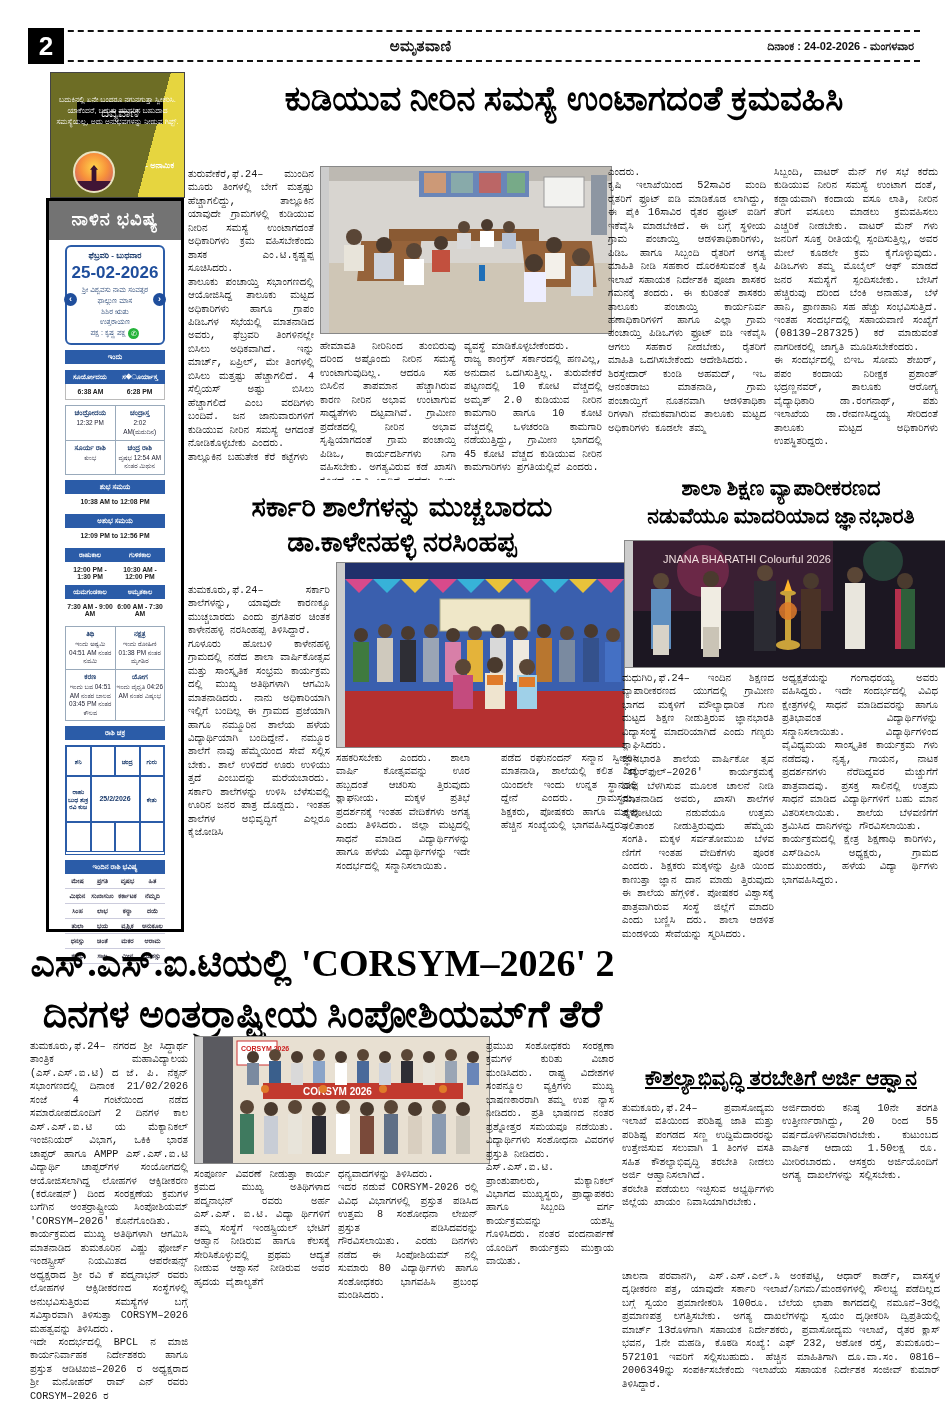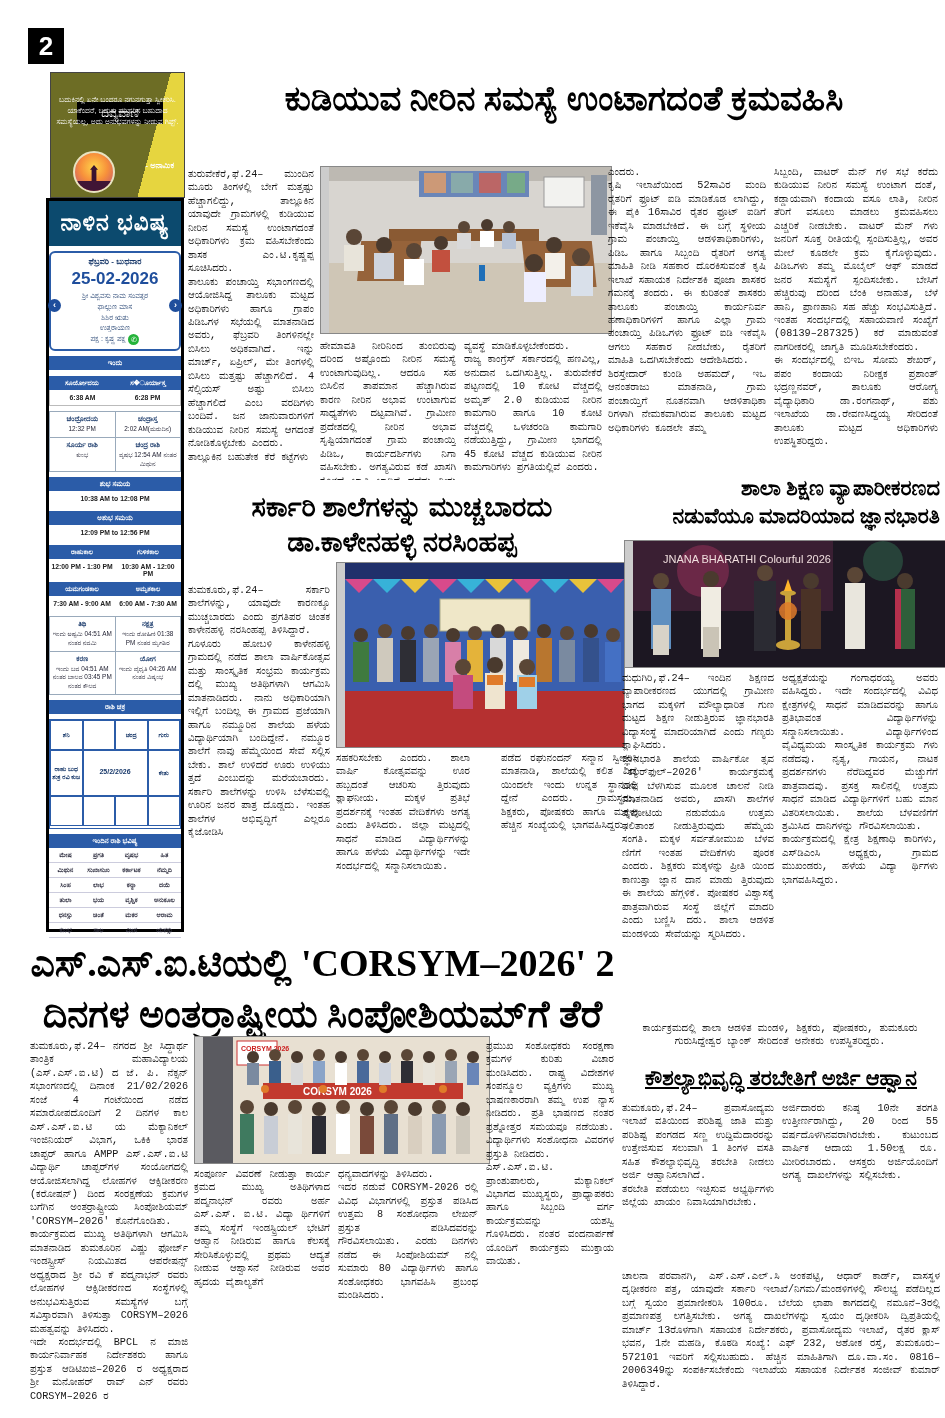--- a/index.html
+++ b/index.html
@@ -19,22 +19,22 @@
   #quote .lbl{position:absolute;left:26px;top:-4px;width:86px;height:22px;background:#000;color:#fff;
          font-size:12px;font-weight:normal;display:flex;align-items:center;justify-content:center;margin-top:33px;}
   #quote .txt{position:absolute;left:4px;top:22px;width:125px;color:#fff;font-size:7.5px;line-height:1.45;text-align:center;}
   #quote .auth{position:absolute;right:10px;bottom:26px;color:#fff;font-size:8px;font-weight:bold;margin-top:39px;}
   #suncircle{position:absolute;left:22px;bottom:4px;width:38px;height:38px;border-radius:50%;
          background:radial-gradient(circle at 50% 38%,#ffd54a 0%,#f7903b 45%,#b8477c 100%);border:2px solid #e8e3c0;overflow:hidden;}
   #suncircle .fig{position:absolute;left:15px;top:12px;width:8px;height:16px;background:#3a1430;clip-path:polygon(50% 0,100% 30%,80% 30%,80% 100%,20% 100%,20% 30%,0 30%);}
   #suncircle .ground{position:absolute;left:0;bottom:0;width:100%;height:10px;background:#401535;}
   
   #alwrap{left:46px;top:198px;width:138px;height:734px;border:3px solid #000;background:#fff;box-sizing:border-box;}
-  #altitle{background:#0c4a6e;color:#fff;font-size:23px;font-weight:bold;text-align:center;padding:8px 0 10px 0;letter-spacing:1px;}
-  #albody{padding:5px 0;}
+  #altitle{background:#737373;color:#fff;font-size:18px;font-weight:bold;text-align:center;padding:8px 0 10px 0;letter-spacing:1px;}
+  #albody{padding:5px 16px;}
   .bbar{background:#2b5ca8;color:#fff;text-align:center;font-size:7px;font-weight:bold;padding:3px 0;margin-top:5px;}
   .bbar2{display:flex;margin-top:5px;}
   .bbar2 div{flex:1;background:#2b5ca8;color:#fff;text-align:center;font-size:6.6px;font-weight:bold;padding:3px 1px;}
   .valrow{display:flex;border:1px solid #bbb;border-top:none;}
   .valrow div{flex:1;text-align:center;font-size:6.8px;font-weight:bold;color:#222;padding:4px 1px;}
   #datecard{border:2px solid #2b5ca8;border-radius:6px;text-align:center;padding:4px 2px;position:relative;}
   #datecard .d1{font-size:8px;font-weight:bold;color:#1a3a6b;}
   #datecard .d2{font-size:17px;font-weight:bold;color:#1f4e9c;margin:2px 0;}
   #datecard .d3{font-size:7.2px;font-weight:normal;color:#1a3a6b;line-height:1.5;}
   .navarr{position:absolute;top:46px;width:13px;height:13px;border-radius:50%;background:#1f4e9c;color:#fff;
@@ -57,20 +57,25 @@
   .hl{position:absolute;text-align:center;font-weight:800;color:#000;font-family:"Liberation Serif","DejaVu Serif",serif;}
   
   .col{position:absolute;font-size:10.2px;line-height:1.32;text-align:justify;white-space:pre-line;color:#151515;overflow:hidden;font-family:Liberation Mono, monospace;}
   .photo{position:absolute;border:1px solid #888;overflow:hidden;background:#ccc;padding-left:8px;}
 </style>
 </head>
 <body>
 
 <div id="page">
 
+  <div class="abs" id="topband">
+    <span style="width:40px"></span>
+    <span class="masthead">ಅಮೃತವಾಣಿ</span>
+    <span class="dateline">ದಿನಾಂಕ : 24-02-2026 - ಮಂಗಳವಾರ</span>
+  </div>
   <div class="abs" id="pagenum">2</div>
 
   <div class="abs" id="quote">
     <div class="lbl">ದಿವ್ಯವಾಣಿ</div>
     <div class="txt">ಬದುಕಿನಲ್ಲಿ ಏನೇ ಬಂದರೂ ನಗುನಗುತ್ತಾ ಸ್ವೀಕರಿಸಿ. ಯಾಕೆಂದರೆ, ಬದುಕು ಪರಿಹರಿಸ ಬಹುದಾದ ಸಮಸ್ಯೆಯಲ್ಲ, ಅದು ಅನುಭವಗಳನ್ನು ನೀಡುವ ಗಿಫ್ಟ್.</div>
     <div class="auth">- ಅನಾಮಿಕ</div>
     <div id="suncircle">
         <div class="fig"></div>
         <div class="ground"></div>
       </div>
@@ -340,21 +345,21 @@
           <rect x="142" y="112" width="16" height="10" fill="#e07b2a"></rect>
         <circle cx="182" cy="104" r="8" fill="#5a4636"></circle>
           <rect x="172" y="112" width="20" height="34" fill="#9fd0e8"></rect>
           <rect x="174" y="114" width="16" height="10" fill="#e07b2a"></rect>
       </g>
     </svg>
   </div>
   <div class="col" style="left:336px;top:752px;width:134px;height:182px;">ಸಹಕರಿಸಬೇಕು ಎಂದರು. ಶಾಲಾ ವಾರ್ಷಿ ಕೋತ್ಸವವನ್ನು ಊರ ಹಬ್ಬದಂತೆ ಆಚರಿಸು ತ್ತಿರುವುದು ಶ್ಲಾಘನೀಯ. ಮಕ್ಕಳ ಪ್ರತಿಭೆ ಪ್ರದರ್ಶನಕ್ಕೆ ಇಂತಹ ವೇದಿಕೆಗಳು ಅಗತ್ಯ ಎಂದು ತಿಳಿಸಿದರು. ಜಿಲ್ಲಾ ಮಟ್ಟದಲ್ಲಿ ಸಾಧನೆ ಮಾಡಿದ ವಿದ್ಯಾರ್ಥಿಗಳನ್ನು ಹಾಗೂ ಹಳೆಯ ವಿದ್ಯಾರ್ಥಿಗಳನ್ನು ಇದೇ ಸಂದರ್ಭದಲ್ಲಿ ಸನ್ಮಾನಿಸಲಾಯಿತು.</div>
   <div class="col" style="left:501px;top:752px;width:137px;height:182px;">ಪಡೆದ ರಘುನಂದನ್ ಸನ್ಮಾನ ಸ್ವೀಕರಿಸಿ ಮಾತನಾಡಿ, ಶಾಲೆಯಲ್ಲಿ ಕಲಿತ ವಿದ್ಯೆ ಯಿಂದಲೇ ಇಂದು ಉನ್ನತ ಸ್ಥಾನದಲ್ಲಿ ದ್ದೇನೆ ಎಂದರು. ಗ್ರಾಮಸ್ಥರು, ಶಿಕ್ಷಕರು, ಪೋಷಕರು ಹಾಗೂ ಮಕ್ಕಳು ಹೆಚ್ಚಿನ ಸಂಖ್ಯೆಯಲ್ಲಿ ಭಾಗವಹಿಸಿದ್ದರು.</div>
 
-  <div class="hl" style="left:622px;top:474px;width:318px;font-size:21px;line-height:1.35;text-align:right;">
+  <div class="hl" style="left:622px;top:474px;width:318px;font-size:21px;line-height:1.35;">
     <div>ಶಾಲಾ ಶಿಕ್ಷಣ ವ್ಯಾಪಾರೀಕರಣದ</div>
     <div>ನಡುವೆಯೂ ಮಾದರಿಯಾದ ಜ್ಞಾನಭಾರತಿ</div>
   </div>
   <div class="photo" style="left:624px;top:540px;width:316px;height:126px;">
     <svg width="316" height="126" viewBox="0 0 316 126">
       <rect width="316" height="126" fill="#1c1722"></rect>
       <rect x="0" y="0" width="200" height="70" fill="#3a1f33"></rect>
       <circle cx="70" cy="30" r="26" fill="#8c2e55" opacity="0.6"></circle>
       <circle cx="250" cy="20" r="20" fill="#2e5f4a" opacity="0.6"></circle>
       <text x="30" y="22" font-size="11" fill="#f0dede" font-family="Liberation Sans,sans-serif">JNANA BHARATHI  Colourful 2026</text>
@@ -379,21 +384,20 @@
         <ellipse cx="155" cy="52" rx="8" ry="3" fill="#caa23a"></ellipse>
         <polygon points="155,38 151,50 159,50" fill="#ffb52a"></polygon>
         <circle cx="155" cy="70" r="9" fill="#e07b2a" opacity="0.85"></circle>
       </g>
     </svg>
   </div>
   <div class="col" style="left:622px;top:672px;width:152px;height:348px;">ಮಧುಗಿರಿ,ಫೆ.24– ಇಂದಿನ ಶಿಕ್ಷಣದ ವ್ಯಾಪಾರೀಕರಣದ ಯುಗದಲ್ಲಿ ಗ್ರಾಮೀಣ ಭಾಗದ ಮಕ್ಕಳಿಗೆ ಮೌಲ್ಯಾಧಾರಿತ ಗುಣ ಮಟ್ಟದ ಶಿಕ್ಷಣ ನೀಡುತ್ತಿರುವ ಜ್ಞಾನಭಾರತಿ ವಿದ್ಯಾಸಂಸ್ಥೆ ಮಾದರಿಯಾಗಿದೆ ಎಂದು ಗಣ್ಯರು ಶ್ಲಾಘಿಸಿದರು.
 ಜ್ಞಾನಭಾರತಿ ಶಾಲೆಯ ವಾರ್ಷಿಕೋ ತ್ಸವ 'ಕಲರ್‌ಫುಲ್–2026' ಕಾರ್ಯಕ್ರಮಕ್ಕೆ ದೀಪ ಬೆಳಗಿಸುವ ಮೂಲಕ ಚಾಲನೆ ನೀಡಿ ಮಾತನಾಡಿದ ಅವರು, ಖಾಸಗಿ ಶಾಲೆಗಳ ಪೈಪೋಟಿಯ ನಡುವೆಯೂ ಉತ್ತಮ ಫಲಿತಾಂಶ ನೀಡುತ್ತಿರುವುದು ಹೆಮ್ಮೆಯ ಸಂಗತಿ. ಮಕ್ಕಳ ಸರ್ವತೋಮುಖ ಬೆಳವ ಣಿಗೆಗೆ ಇಂತಹ ವೇದಿಕೆಗಳು ಪೂರಕ ಎಂದರು. ಶಿಕ್ಷಕರು ಮಕ್ಕಳನ್ನು ಪ್ರೀತಿ ಯಿಂದ ಕಾಣುತ್ತಾ ಜ್ಞಾನ ದಾನ ಮಾಡು ತ್ತಿರುವುದು ಈ ಶಾಲೆಯ ಹೆಗ್ಗಳಿಕೆ. ಪೋಷಕರ ವಿಶ್ವಾಸಕ್ಕೆ ಪಾತ್ರವಾಗಿರುವ ಸಂಸ್ಥೆ ಜಿಲ್ಲೆಗೆ ಮಾದರಿ ಎಂದು ಬಣ್ಣಿಸಿ ದರು. ಶಾಲಾ ಆಡಳಿತ ಮಂಡಳಿಯ ಸೇವೆಯನ್ನು ಸ್ಮರಿಸಿದರು.</div>
   <div class="col" style="left:782px;top:672px;width:156px;height:348px;">ಅಧ್ಯಕ್ಷತೆಯನ್ನು ಗಂಗಾಧರಯ್ಯ ಅವರು ವಹಿಸಿದ್ದರು. ಇದೇ ಸಂದರ್ಭದಲ್ಲಿ ವಿವಿಧ ಕ್ಷೇತ್ರಗಳಲ್ಲಿ ಸಾಧನೆ ಮಾಡಿದವರನ್ನು ಹಾಗೂ ಪ್ರತಿಭಾವಂತ ವಿದ್ಯಾರ್ಥಿಗಳನ್ನು ಸನ್ಮಾನಿಸಲಾಯಿತು. ವಿದ್ಯಾರ್ಥಿಗಳಿಂದ ವೈವಿಧ್ಯಮಯ ಸಾಂಸ್ಕೃತಿಕ ಕಾರ್ಯಕ್ರಮ ಗಳು ನಡೆದವು. ನೃತ್ಯ, ಗಾಯನ, ನಾಟಕ ಪ್ರದರ್ಶನಗಳು ನೆರೆದಿದ್ದವರ ಮೆಚ್ಚುಗೆಗೆ ಪಾತ್ರವಾದವು. ಪ್ರಸಕ್ತ ಸಾಲಿನಲ್ಲಿ ಉತ್ತಮ ಸಾಧನೆ ಮಾಡಿದ ವಿದ್ಯಾರ್ಥಿಗಳಿಗೆ ಬಹು ಮಾನ ವಿತರಿಸಲಾಯಿತು. ಶಾಲೆಯ ಬೆಳವಣಿಗೆಗೆ ಶ್ರಮಿಸಿದ ದಾನಿಗಳನ್ನು ಗೌರವಿಸಲಾಯಿತು.
 ಕಾರ್ಯಕ್ರಮದಲ್ಲಿ ಕ್ಷೇತ್ರ ಶಿಕ್ಷಣಾಧಿ ಕಾರಿಗಳು, ಎಸ್‌ಡಿಎಂಸಿ ಅಧ್ಯಕ್ಷರು, ಗ್ರಾಮದ ಮುಖಂಡರು, ಹಳೆಯ ವಿದ್ಯಾ ರ್ಥಿಗಳು ಭಾಗವಹಿಸಿದ್ದರು.</div>
-  <div class="col" style="left:622px;top:1022px;width:316px;height:40px;text-align:center;">ಕಾರ್ಯಕ್ರಮದಲ್ಲಿ ಶಾಲಾ ಆಡಳಿತ ಮಂಡಳಿ, ಶಿಕ್ಷಕರು, ಪೋಷಕರು, ತುಮಕೂರು ಗುರುಸಿದ್ದೇಶ್ವರ ಬ್ಯಾಂಕ್ ಸೇರಿದಂತೆ ಅನೇಕರು ಉಪಸ್ಥಿತರಿದ್ದರು.</div>
 
   <div class="hl" style="left:30px;top:938px;width:585px;font-size:38px;line-height:1.35;">
     <div>ಎಸ್.ಎಸ್.ಐ.ಟಿಯಲ್ಲಿ 'CORSYM–2026' 2</div>
     <div>ದಿನಗಳ ಅಂತರ್ರಾಷ್ಟ್ರೀಯ ಸಿಂಪೋಶಿಯಮ್‌ಗೆ ತೆರೆ</div>
   </div>
   <div class="col" style="left:30px;top:1040px;width:158px;height:372px;">ತುಮಕೂರು,ಫೆ.24– ನಗರದ ಶ್ರೀ ಸಿದ್ಧಾರ್ಥ ತಾಂತ್ರಿಕ ಮಹಾವಿದ್ಯಾಲಯ (ಎಸ್.ಎಸ್.ಐ.ಟಿ) ದ ಜೆ. ಪಿ. ನೆಕ್ಸನ್ ಸಭಾಂಗಣದಲ್ಲಿ ದಿನಾಂಕ 21/02/2026 ಸಂಜೆ 4 ಗಂಟೆಯಿಂದ ನಡೆದ ಸಮಾರೋಪದೊಂದಿಗೆ 2 ದಿನಗಳ ಕಾಲ ಎಸ್.ಎಸ್.ಐ.ಟಿ ಯ ಮೆಕ್ಯಾನಿಕಲ್ ಇಂಜಿನಿಯರ್ ವಿಭಾಗ, ಒಕಿಕಿ ಭಾರತ ಚಾಪ್ಟರ್ ಹಾಗೂ AMPP ಎಸ್.ಎಸ್.ಐ.ಟಿ ವಿದ್ಯಾರ್ಥಿ ಚಾಪ್ಟರ್‌ಗಳ ಸಂಯೋಗದಲ್ಲಿ ಆಯೋಜಿಸಲಾಗಿದ್ದ ಲೋಹಗಳ ಆಕ್ಸಿಡೀಕರಣ (ಕರೋಷನ್) ದಿಂದ ಸಂರಕ್ಷಣೆಯ ಕ್ರಮಗಳ ಬಗೆಗಿನ ಅಂತರ್ರಾಷ್ಟ್ರೀಯ ಸಿಂಪೋಶಿಯಮ್ 'CORSYM–2026' ಕೊನೆಗೊಂಡಿತು.
 ಕಾರ್ಯಕ್ರಮದ ಮುಖ್ಯ ಅತಿಥಿಗಳಾಗಿ ಆಗಮಿಸಿ ಮಾತನಾಡಿದ ತುಮಕೂರಿನ ವಿಷ್ಣು ಫೋರ್ಜ್ ಇಂಡಸ್ಟ್ರೀಸ್ ನಿಯಮಿತದ ಆಪರೇಷನ್ಸ್ ಅಧ್ಯಕ್ಷರಾದ ಶ್ರೀ ರವಿ ಕೆ ಪದ್ಮನಾಭನ್ ರವರು ಲೋಹಗಳ ಆಕ್ಸಿಡೀಕರಣದ ಸಂಸ್ಥೆಗಳಲ್ಲಿ ಅನುಭವಿಸುತ್ತಿರುವ ಸಮಸ್ಯೆಗಳ ಬಗ್ಗೆ ಸವಿಸ್ತಾರವಾಗಿ ತಿಳಿಸುತ್ತಾ CORSYM–2026 ಮಹತ್ವವನ್ನು ತಿಳಿಸಿದರು.
 ಇದೇ ಸಂದರ್ಭದಲ್ಲಿ BPCL ನ ಮಾಜಿ ಕಾರ್ಯನಿರ್ವಾಹಕ ನಿರ್ದೇಶಕರು ಹಾಗೂ ಪ್ರಸ್ತುತ ಆಡಿಟಿಖಜಿ–2026 ರ ಅಧ್ಯಕ್ಷರಾದ ಶ್ರೀ ಮನೋಹರ್ ರಾವ್ ಎನ್ ರವರು CORSYM–2026 ರ</div>
   <div class="photo" style="left:194px;top:1036px;width:286px;height:126px;">
     <svg width="286" height="126" viewBox="0 0 286 126">

